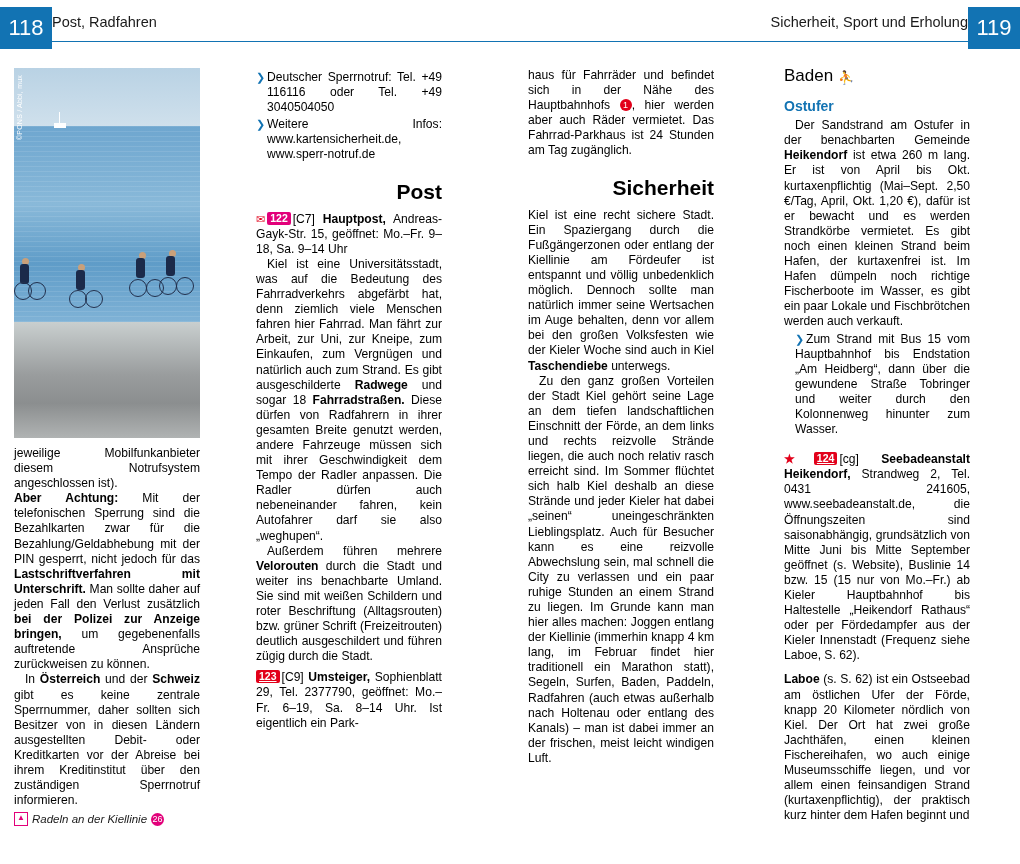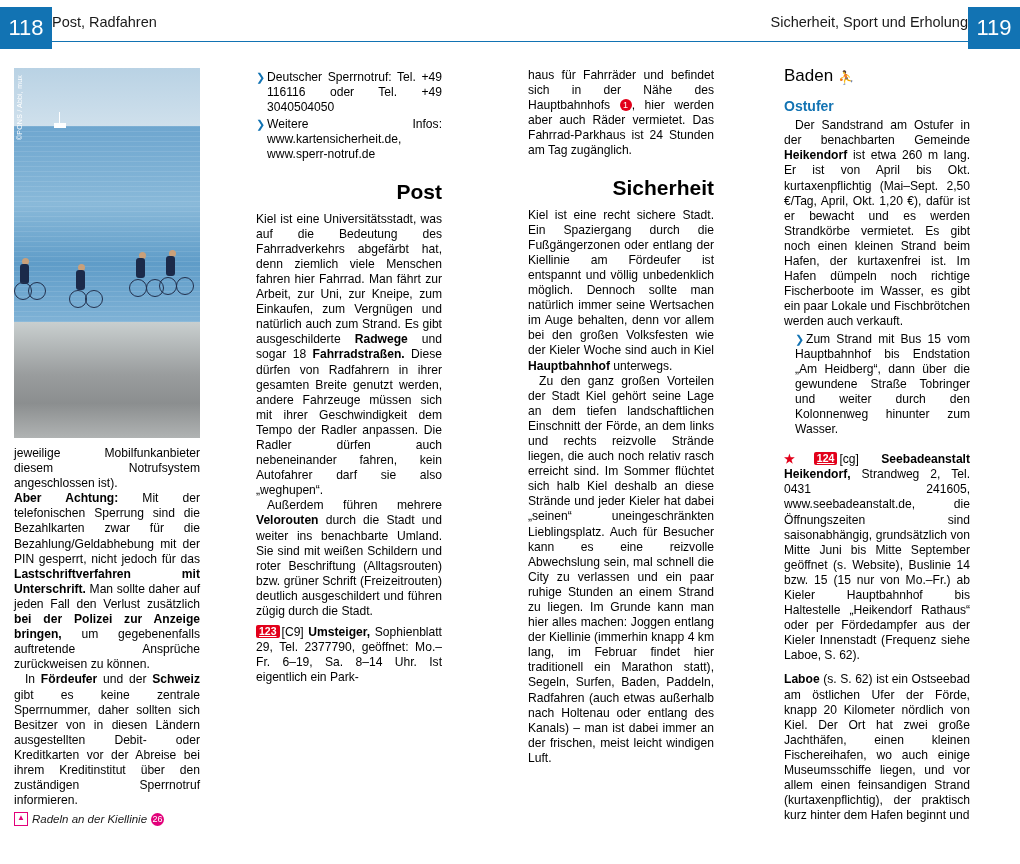--- a/index.html
+++ b/index.html
@@ -307,54 +307,58 @@
         <div class="wheel" style="left:-7px; top:27px;"></div>
         <div class="wheel" style="left:10px; top:27px;"></div>
       </div>
     </div>
     <div class="credit">©PONS / Abbi, mux</div>
   </div>
 
   <div class="col col1" style="top:446px; height:360px;">
     <p class="noindent"><span>jeweilige Mobilfunkanbieter diesem Notrufsystem angeschlossen ist).</span></p>
     <p style="text-indent:0;"><b>Aber Achtung:</b><span> Mit der telefonischen Sperrung sind die Bezahlkarten zwar für die Bezahlung/Geldabhebung mit der PIN gesperrt, nicht jedoch für das </span><b>Lastschriftverfahren mit Unterschrift.</b><span> Man sollte daher auf jeden Fall den Verlust zusätzlich </span><b>bei der Polizei zur Anzeige bringen,</b><span> um gegebenenfalls auftretende Ansprüche zurückweisen zu können.</span></p>
-    <p><span>In </span><b>Fördeufer</b><span> und der </span><b>Schweiz</b><span> gibt es keine zentrale Sperrnummer, daher sollten sich Besitzer von in diesen Ländern ausgestellten Debit- oder Kreditkarten vor der Abreise bei ihrem Kreditinstitut über den zuständigen Sperrnotruf informieren.</span></p>
+    <p><span>In </span><b>Österreich</b><span> und der </span><b>Schweiz</b><span> gibt es keine zentrale Sperrnummer, daher sollten sich Besitzer von in diesen Ländern ausgestellten Debit- oder Kreditkarten vor der Abreise bei ihrem Kreditinstitut über den zuständigen Sperrnotruf informieren.</span></p>
   </div>
 
   <div class="caption">
     <span class="capicon">▲</span>
     <span>Radeln an der Kiellinie</span>
     <span class="capnum">26</span>
   </div>
 
   <div class="col col2">
 
     <p class="bullet-line"><span class="mk">❯</span><span>Deutscher Sperrnotruf: Tel. +49 116116 oder Tel. +49 3040504050</span></p>
     <p class="bullet-line"><span class="mk">❯</span><span>Weitere Infos: www.kartensicherheit.de, www.sperr-notruf.de</span></p>
 
     <h2 class="section">Post</h2>
 
+    <p class="poi">
+      <span class="sym">✉</span><span class="tag tag-mail">122</span><span>[C7]</span>
+      <b>Hauptpost,</b><span> Andreas-Gayk-Str. 15, geöffnet: Mo.–Fr. 9–18, Sa. 9–14 Uhr</span>
+    </p>
 
 
     <p class="noindent"><span>Kiel ist eine Universitätsstadt, was auf die Bedeutung des Fahrradverkehrs abgefärbt hat, denn ziemlich viele Menschen fahren hier Fahrrad. Man fährt zur Arbeit, zur Uni, zur Kneipe, zum Einkaufen, zum Vergnügen und natürlich auch zum Strand. Es gibt ausgeschilderte </span><b>Radwege</b><span> und sogar 18 </span><b>Fahrradstraßen.</b><span> Diese dürfen von Radfahrern in ihrer gesamten Breite genutzt werden, andere Fahrzeuge müssen sich mit ihrer Geschwindigkeit dem Tempo der Radler anpassen. Die Radler dürfen auch nebeneinander fahren, kein Autofahrer darf sie also „weghupen“.</span></p>
 
     <p><span>Außerdem führen mehrere </span><b>Velorouten</b><span> durch die Stadt und weiter ins benachbarte Umland. Sie sind mit weißen Schildern und roter Beschriftung (Alltagsrouten) bzw. grüner Schrift (Freizeitrouten) deutlich ausgeschildert und führen zügig durch die Stadt.</span></p>
 
     <p class="poi">
       <span class="tag tag-red">123</span><span>[C9]</span>
       <b>Umsteiger,</b><span> Sophienblatt 29, Tel. 2377790, geöffnet: Mo.–Fr. 6–19, Sa. 8–14 Uhr. Ist eigentlich ein Park-</span>
     </p>
   </div>
 
   <div class="col col3">
     <p class="noindent"><span>haus für Fahrräder und befindet sich in der Nähe des Hauptbahnhofs </span><span class="numcircle">1</span><span>, hier werden aber auch Räder vermietet. Das Fahrrad-Parkhaus ist 24 Stunden am Tag zugänglich.</span></p>
 
     <h2 class="section">Sicherheit</h2>
 
-    <p class="noindent"><span>Kiel ist eine recht sichere Stadt. Ein Spaziergang durch die Fußgängerzonen oder entlang der Kiellinie am Fördeufer ist entspannt und völlig unbedenklich möglich. Dennoch sollte man natürlich immer seine Wertsachen im Auge behalten, denn vor allem bei den großen Volksfesten wie der Kieler Woche sind auch in Kiel </span><b>Hauptbahnhof</b><span> unterwegs.</span></p>
+    <p class="noindent"><span>Kiel ist eine recht sichere Stadt. Ein Spaziergang durch die Fußgängerzonen oder entlang der Kiellinie am Fördeufer ist entspannt und völlig unbedenklich möglich. Dennoch sollte man natürlich immer seine Wertsachen im Auge behalten, denn vor allem bei den großen Volksfesten wie der Kieler Woche sind auch in Kiel </span><b>Taschendiebe</b><span> unterwegs.</span></p>
 
 
     <p class="noindent"><span>Zu den ganz großen Vorteilen der Stadt Kiel gehört seine Lage an dem tiefen landschaftlichen Einschnitt der Förde, an dem links und rechts reizvolle Strände liegen, die auch noch relativ rasch erreicht sind. Im Sommer flüchtet sich halb Kiel deshalb an diese Strände und jeder Kieler hat dabei „seinen“ uneingeschränkten Lieblingsplatz. Auch für Besucher kann es eine reizvolle Abwechslung sein, mal schnell die City zu verlassen und ein paar ruhige Stunden an einem Strand zu liegen. Im Grunde kann man hier alles machen: Joggen entlang der Kiellinie (immerhin knapp 4 km lang, im Februar findet hier traditionell ein Marathon statt), Segeln, Surfen, Baden, Paddeln, Radfahren (auch etwas außerhalb nach Holtenau oder entlang des Kanals) – man ist dabei immer an der frischen, meist leicht windigen Luft.</span></p>
   </div>
 
   <div class="col col4">
     <h3 class="sub-black" style="margin-top:0; font-size:17px;">
       <span>Baden</span>
       <span class="pink-fig">⛹</span>
     </h3>

